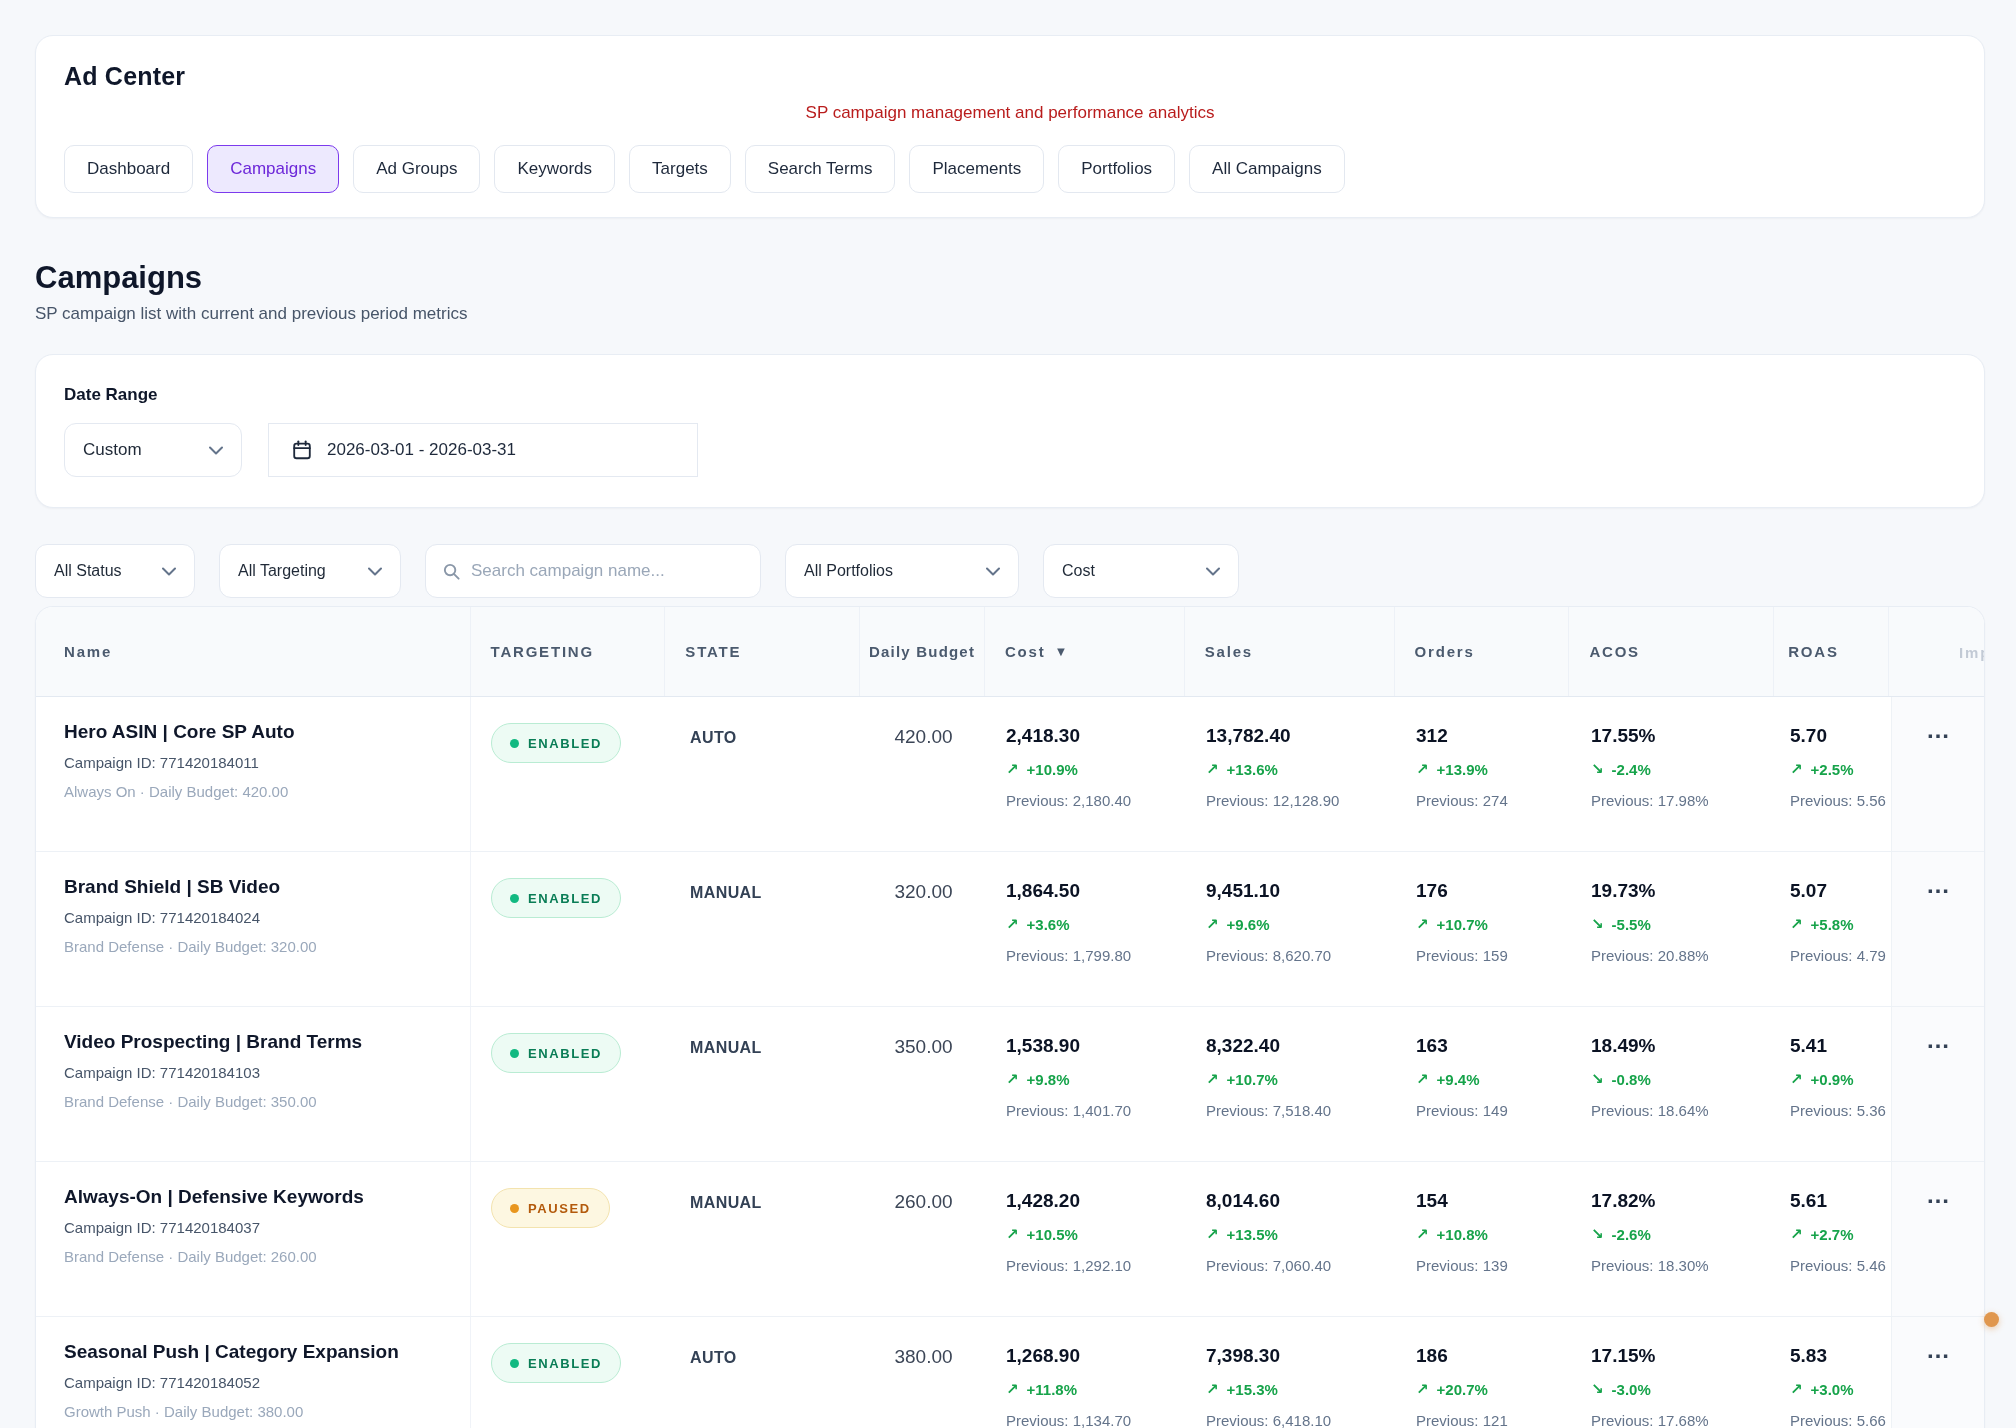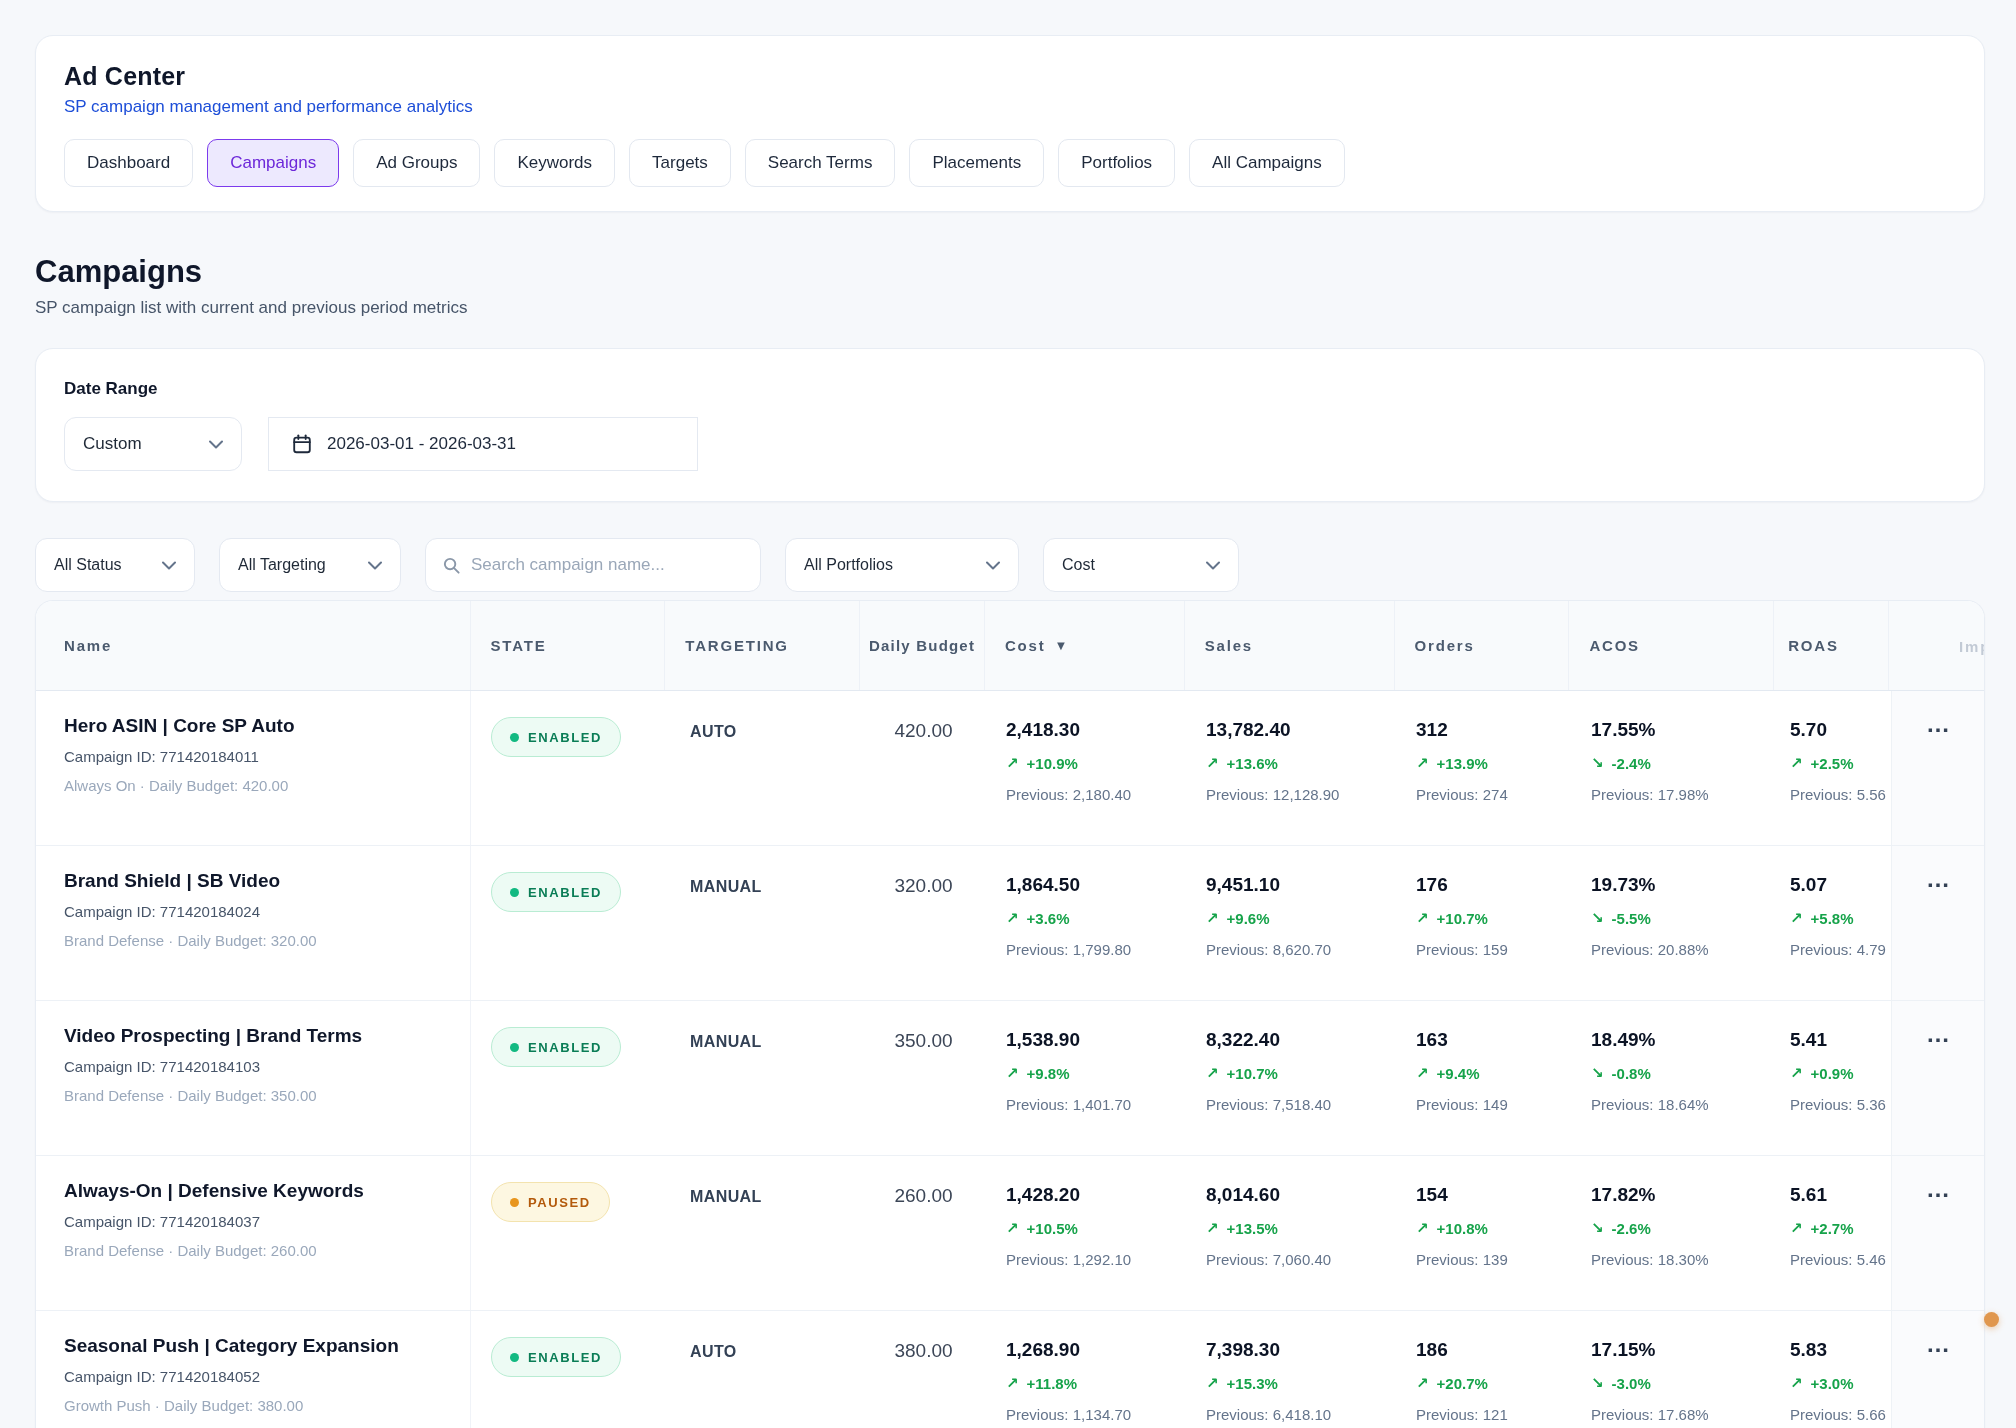--- a/index.html
+++ b/index.html
@@ -13,21 +13,21 @@
   }
   .card {
     background:#ffffff;
     border:1px solid #e8edf4;
     border-radius:18px;
     box-shadow:0 1px 2px rgba(16,24,40,.04);
   }
   
   .header-card { margin:35px 31px 0 35px; width:1950px; padding:26px 28px 24px 28px; }
   .app-title { font-size:25px; font-weight:700; color:#0f172a; letter-spacing:.2px; }
-  .app-subtitle { margin-top:6px; font-size:17px; color:#1d4ed8; }
+  .app-subtitle { margin-top:12px; font-size:17px; color:#b91c1c;text-align:center; }
   .tabs { display:flex; gap:14px; margin-top:22px; }
   .tab {
     height:48px; padding:0 22px; border-radius:10px;
     border:1px solid #e3e8f0; background:#fff;
     font-family:inherit; font-size:17px; color:#1e293b; cursor:pointer;
     display:inline-flex; align-items:center;
   }
   .tab.active { background:#ede9fe; border:1.5px solid #7c3aed; color:#6d28d9; }
   
   .page-head { margin:42px 31px 0 35px; }
@@ -235,22 +235,22 @@
     <span>Cost</span>
     <svg class="chev" viewBox="0 0 14 9">
         <polyline points="1,1.5 7,7.5 13,1.5" fill="none" stroke="#64748b" stroke-width="2" stroke-linecap="round" stroke-linejoin="round"></polyline>
       </svg>
   </div>
 </div>
 
 <div class="table-card">
   <div class="thead">
     <div class="th th-name">Name</div>
+    <div class="th th-targeting">TARGETING</div>
     <div class="th th-state">STATE</div>
-    <div class="th th-targeting">TARGETING</div>
     <div class="th th-budget">Daily Budget</div>
     <div class="th th-cost">
       <span>Cost</span>
       <span style="margin-left:9px; font-size:13px;">▼</span>
     </div>
     <div class="th th-sales">Sales</div>
     <div class="th th-orders">Orders</div>
     <div class="th th-acos">ACOS</div>
     <div class="th th-roas">ROAS</div>
     <div class="th th-actions">

